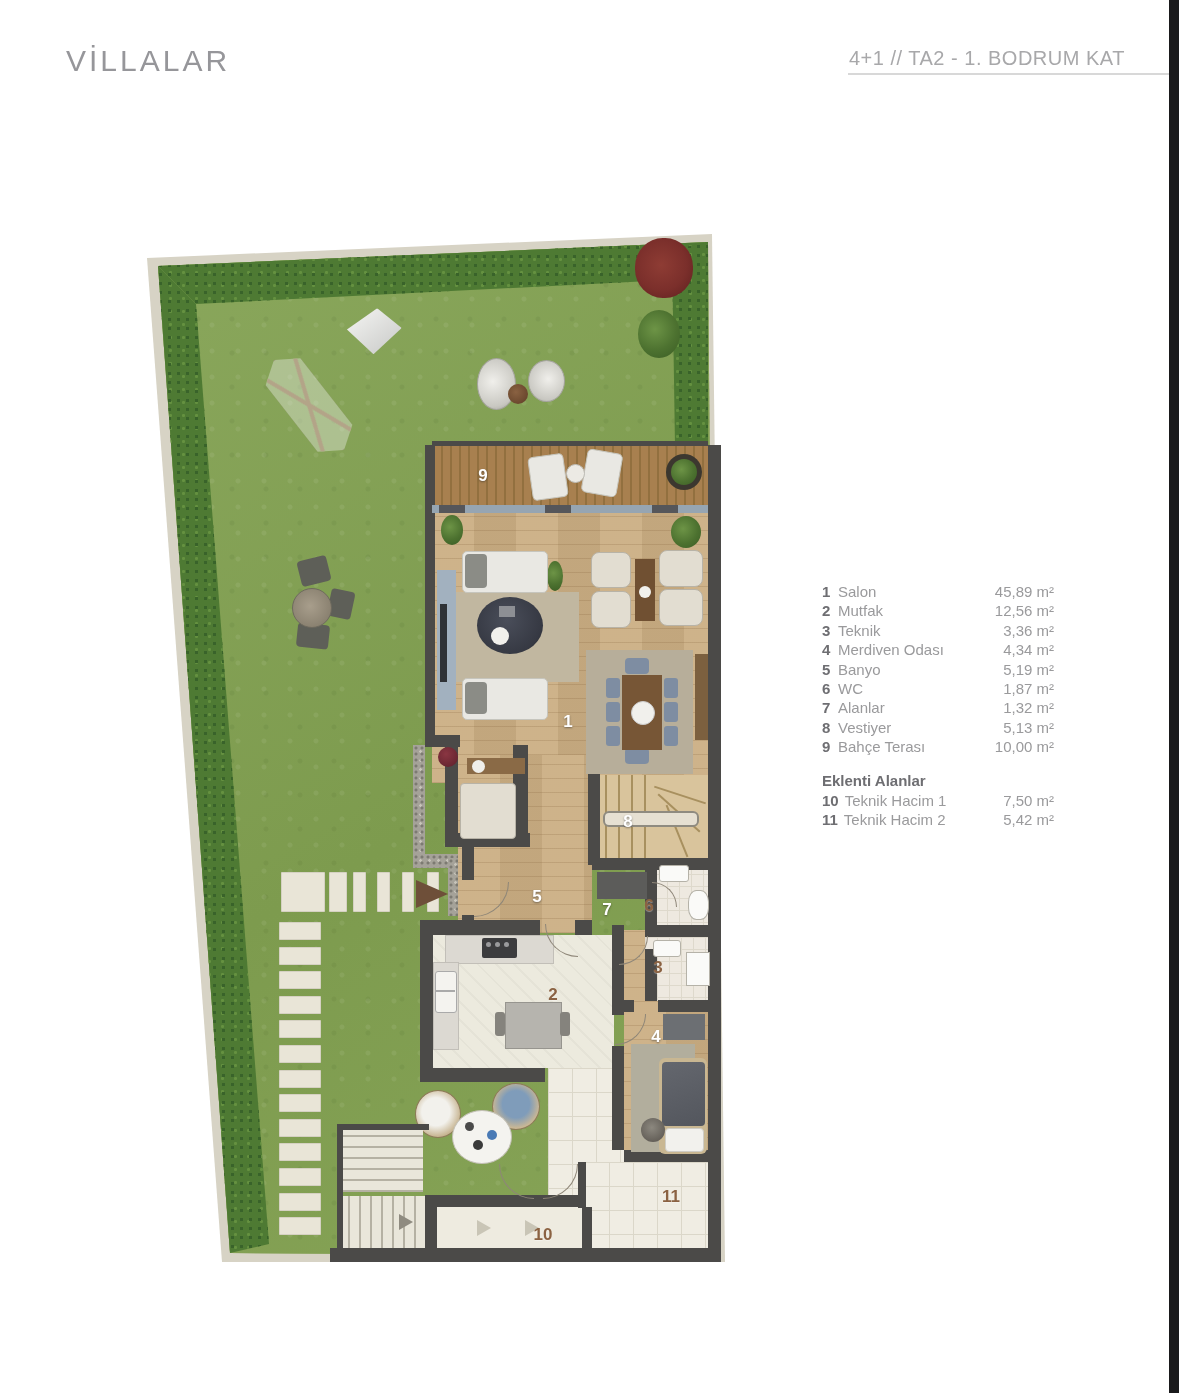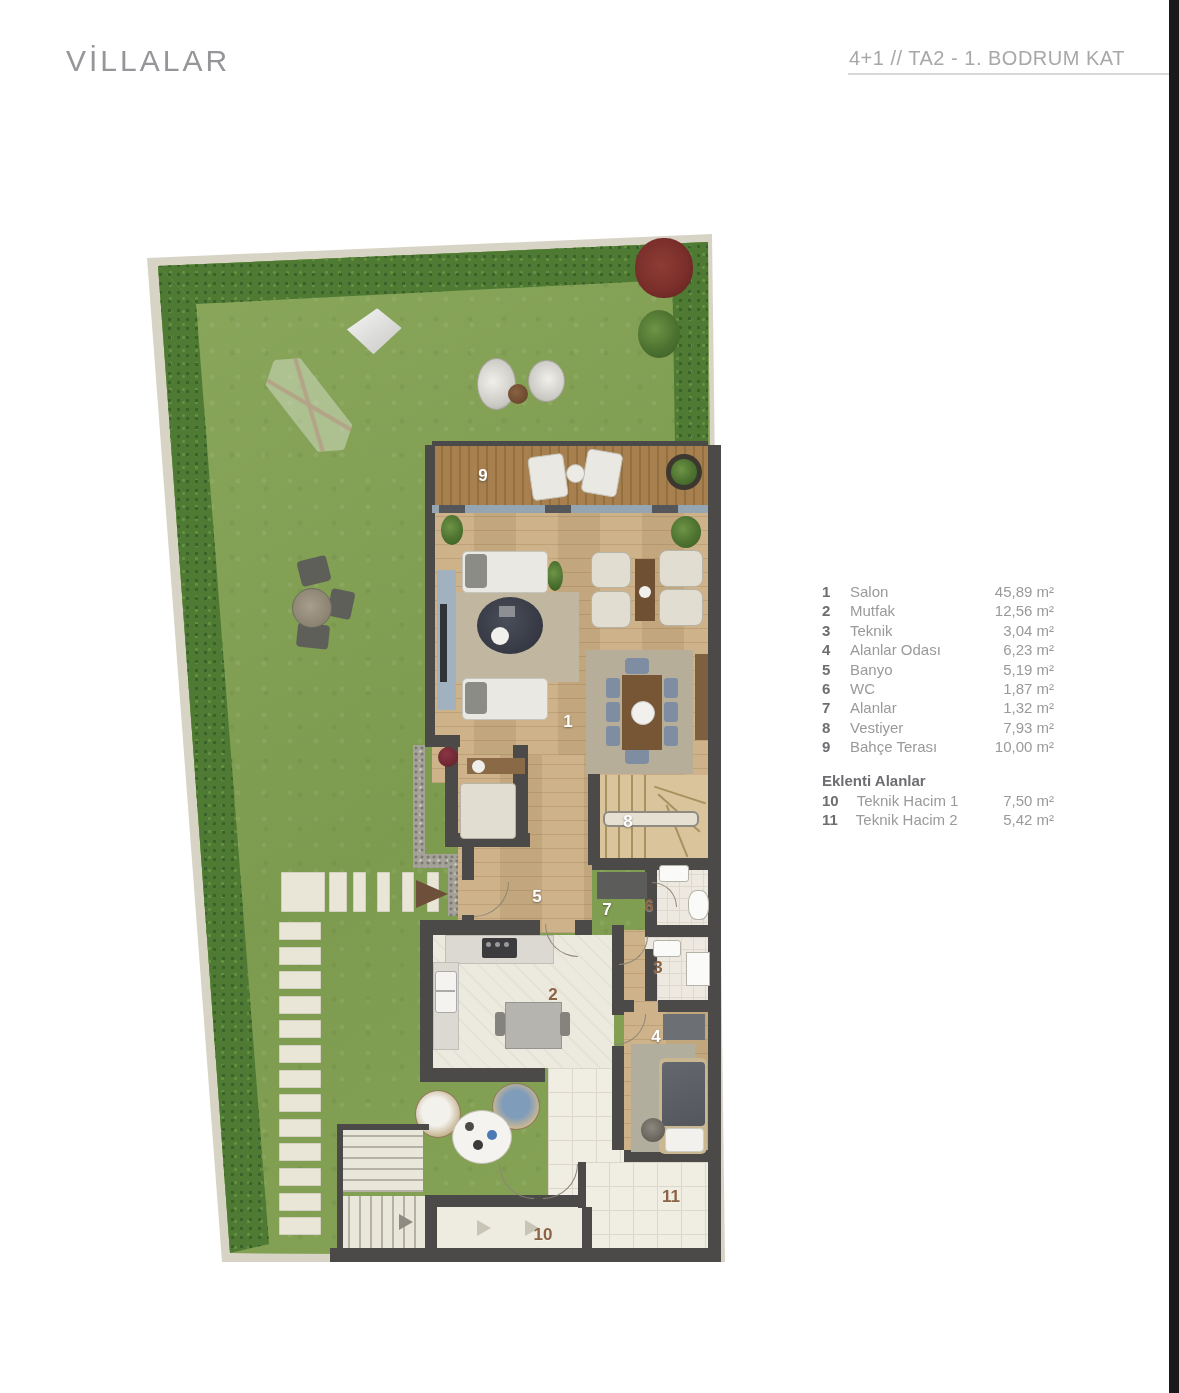--- a/index.html
+++ b/index.html
@@ -12,21 +12,21 @@
   .arc.tr{border-left:none;border-bottom:none;border-radius:0 100% 0 0;}
 
   .page-title{position:absolute;left:66px;top:44px;font-size:30px;letter-spacing:3px;color:#96969a;}
   .floor-header{position:absolute;left:849px;top:47px;width:320px;font-size:20px;letter-spacing:.5px;color:#a8a8aa;}
   .header-rule{position:absolute;left:848px;top:73px;width:322px;border-top:2px solid #d8d8d8;}
   .right-bar{position:absolute;left:1169px;top:0;width:10px;height:1393px;background:#1a1a1c;}
 
   .legend{position:absolute;left:822px;top:583px;width:232px;}
   .lrow{display:flex;align-items:baseline;height:19.4px;font-size:15px;}
   .lnum{font-weight:bold;color:#6e6e72;margin-right:6px;min-width:10px;}
-  .lname{color:#9a9a9c;white-space:nowrap;margin-left:12px;}
+  .lname{color:#9a9a9c;white-space:nowrap;}
   .lval{margin-left:auto;color:#9a9a9c;white-space:nowrap;}
   .lhead{font-weight:bold;color:#6e6e72;font-size:15px;margin-top:14px;margin-bottom:3px;}
 
   .plan{position:absolute;left:147px;top:234px;width:578px;height:1030px;}
   .plabel{position:absolute;font-weight:bold;font-size:17px;transform:translate(-50%,-50%);z-index:60;}
   .pl-w{color:#ffffff;text-shadow:0 1px 2px rgba(40,40,40,.5);}
   .pl-b{color:#8b6242;text-shadow:0 1px 1px rgba(255,255,255,.4);}
 
   .grass{background-color:#84a155;
     background-image:radial-gradient(rgba(255,255,255,.07) 2px,transparent 3px),
@@ -78,46 +78,46 @@
       <span class="lval">45,89 m²</span>
     </div>
   <div class="lrow">
       <span class="lnum">2</span>
       <span class="lname">Mutfak</span>
       <span class="lval">12,56 m²</span>
     </div>
   <div class="lrow">
       <span class="lnum">3</span>
       <span class="lname">Teknik</span>
-      <span class="lval">3,04 m²</span>
+      <span class="lval">3,36 m²</span>
     </div>
   <div class="lrow">
       <span class="lnum">4</span>
-      <span class="lname">Alanlar Odası</span>
-      <span class="lval">6,23 m²</span>
+      <span class="lname">Merdiven Odası</span>
+      <span class="lval">4,34 m²</span>
     </div>
   <div class="lrow">
       <span class="lnum">5</span>
       <span class="lname">Banyo</span>
       <span class="lval">5,19 m²</span>
     </div>
   <div class="lrow">
       <span class="lnum">6</span>
       <span class="lname">WC</span>
       <span class="lval">1,87 m²</span>
     </div>
   <div class="lrow">
       <span class="lnum">7</span>
       <span class="lname">Alanlar</span>
       <span class="lval">1,32 m²</span>
     </div>
   <div class="lrow">
       <span class="lnum">8</span>
       <span class="lname">Vestiyer</span>
-      <span class="lval">7,93 m²</span>
+      <span class="lval">5,13 m²</span>
     </div>
   <div class="lrow">
       <span class="lnum">9</span>
       <span class="lname">Bahçe Terası</span>
       <span class="lval">10,00 m²</span>
     </div>
   <div class="lhead">Eklenti Alanlar</div>
   <div class="lrow">
       <span class="lnum">10</span>
       <span class="lname">Teknik Hacim 1</span>

